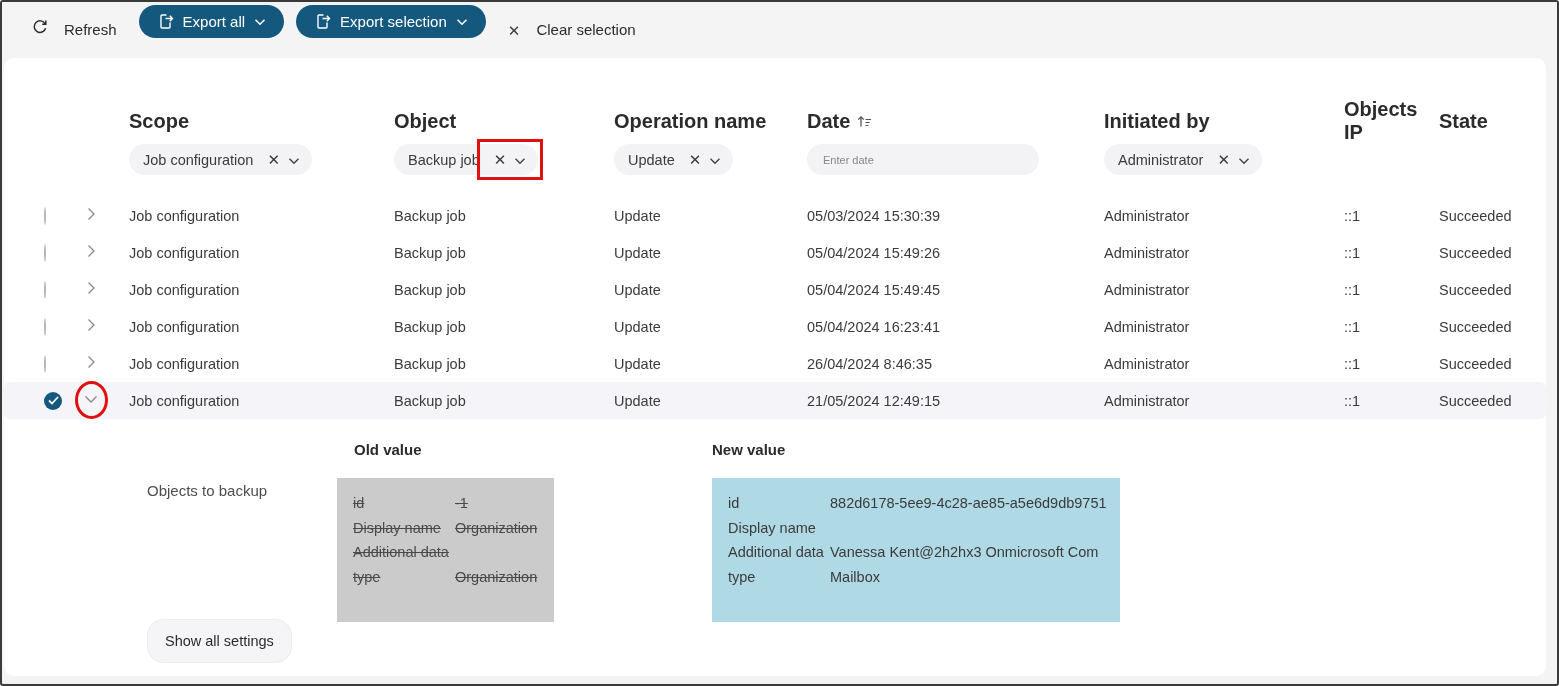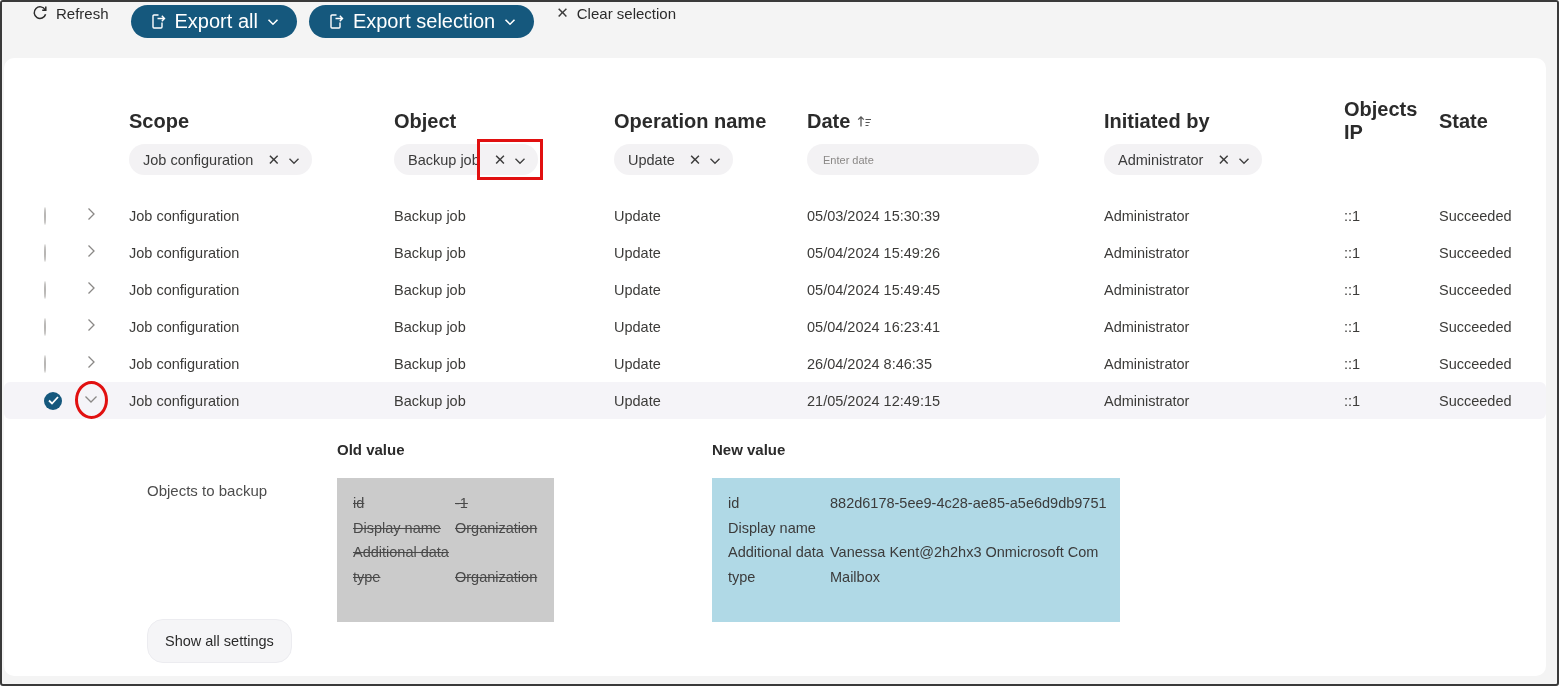--- a/index.html
+++ b/index.html
@@ -16,30 +16,30 @@
     background:#f4f4f4;
     overflow:hidden;
     position:relative;
   }
   
   .toolbar {
     height:56px; background:#f4f4f4;
     display:flex; align-items:flex-start; padding:3px 0 0 20px;
   }
   .tool-item {
-    display:flex; align-items:flex-start; gap:8px;
+    display:flex; align-items:flex-end; gap:16px;
     height:33px; padding:0 10px; cursor:pointer;
     font-size:15px; color:#2b2b2b; white-space:nowrap;
   }
   .btn-pill {
     display:flex; align-items:center; gap:9px;
     background:#15587d; color:#fff;
     border:none; border-radius:17px;
     height:33px; padding:0 18px; margin-left:12px;
-    font-size:20px; font-family:"Liberation Sans",sans-serif; cursor:pointer;
+    font-size:15px; font-family:"Liberation Sans",sans-serif; cursor:pointer;
   }
   .btn-pill svg { display:block; }
   .x-glyph { font-size:15px; color:#3b3b3b; line-height:1; }
   
   .card {
     position:absolute; left:2px; right:11px; top:56px; bottom:8px;
     background:#fff; border-radius:10px;
     padding-top:40px;
   }
   .grid-row {
@@ -84,21 +84,21 @@
     pointer-events:none;
   }
   .red-rect {
     position:absolute; right:-5px; top:-5px; bottom:-5px; width:66px;
     border:3px solid #e11010; pointer-events:none;
   }
   
   .detail { position:relative; height:245px; }
   .detail-label { position:absolute; left:143px; top:63px; font-size:15px; color:#4d4d4d; }
   .val-header { position:absolute; top:22px; font-size:15px; font-weight:700; color:#2b2b2b; }
-  .old-header { left:333px; }
+  .old-header { left:350px; }
   .new-header { left:708px; }
   .panel { position:absolute; top:59px; height:144px; padding:13px 16px; font-size:14.5px; }
   .panel-old { left:333px; width:217px; background:#cbcbcb; color:#4a4a4a; }
   .panel-new { left:708px; width:408px; background:#b0d9e6; color:#3b3b3b; }
   .kv { display:grid; grid-template-columns:102px 1fr; line-height:24.5px; white-space:nowrap; }
   .panel-old .kv > span { text-decoration:line-through; }
   .show-all {
     position:absolute; left:143px; top:200px;
     height:44px; padding:0 17px;
     background:#f5f5f7; border:1px solid #ececf0; border-radius:16px;

